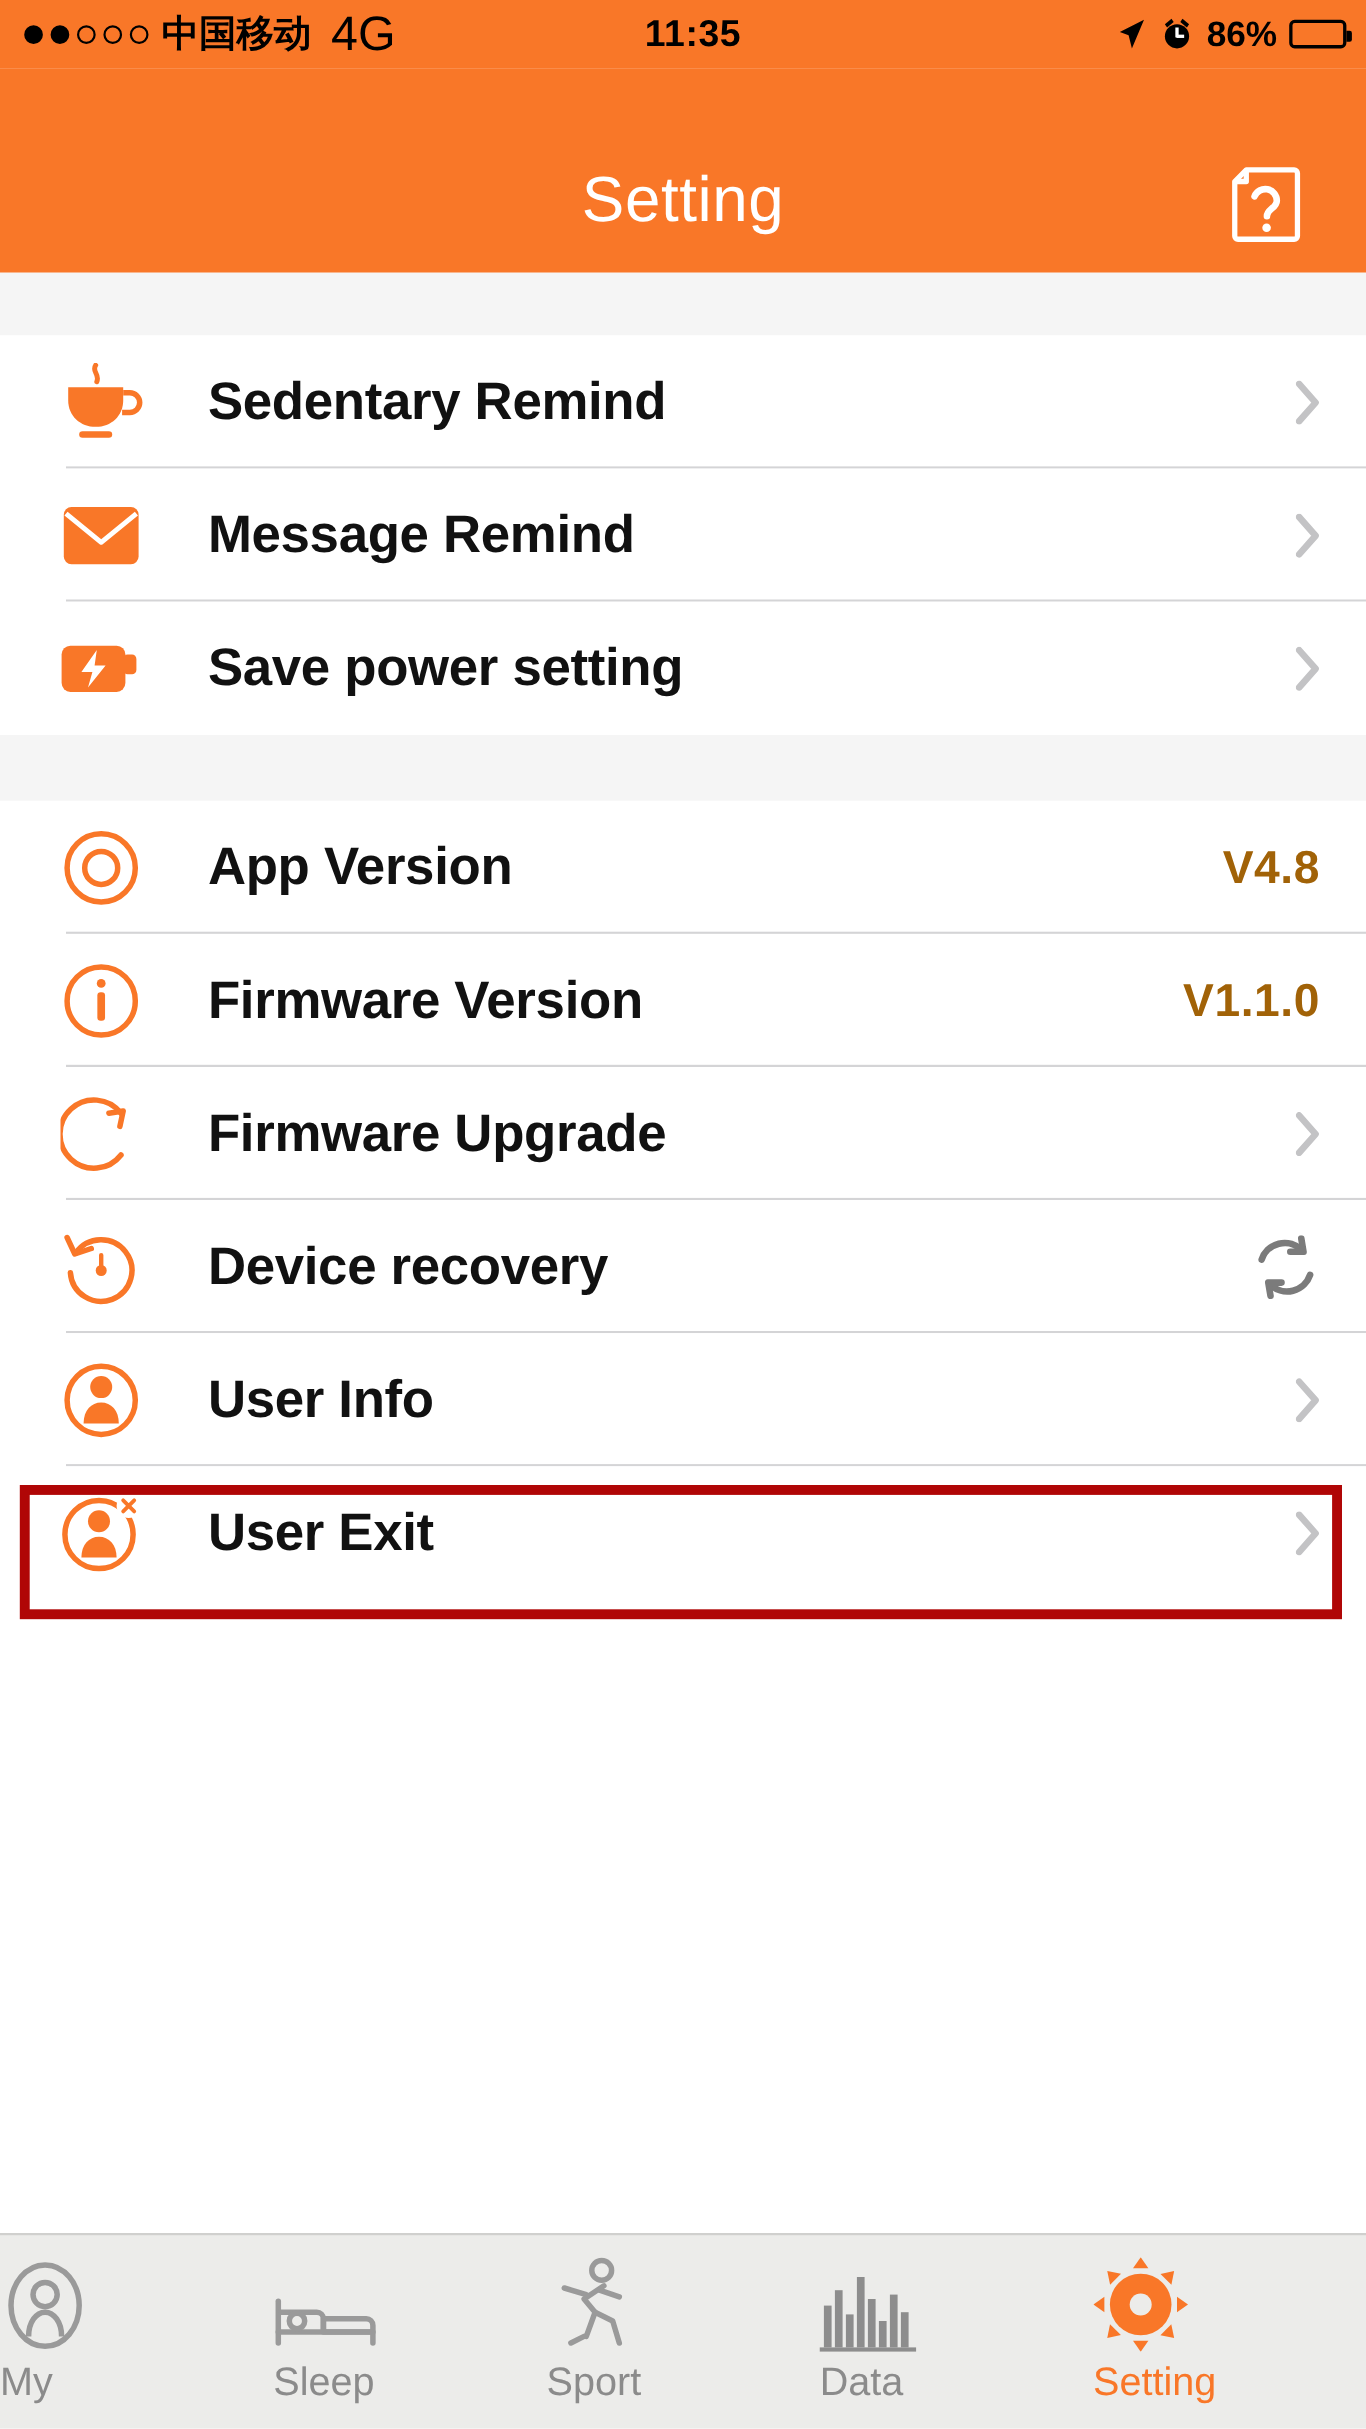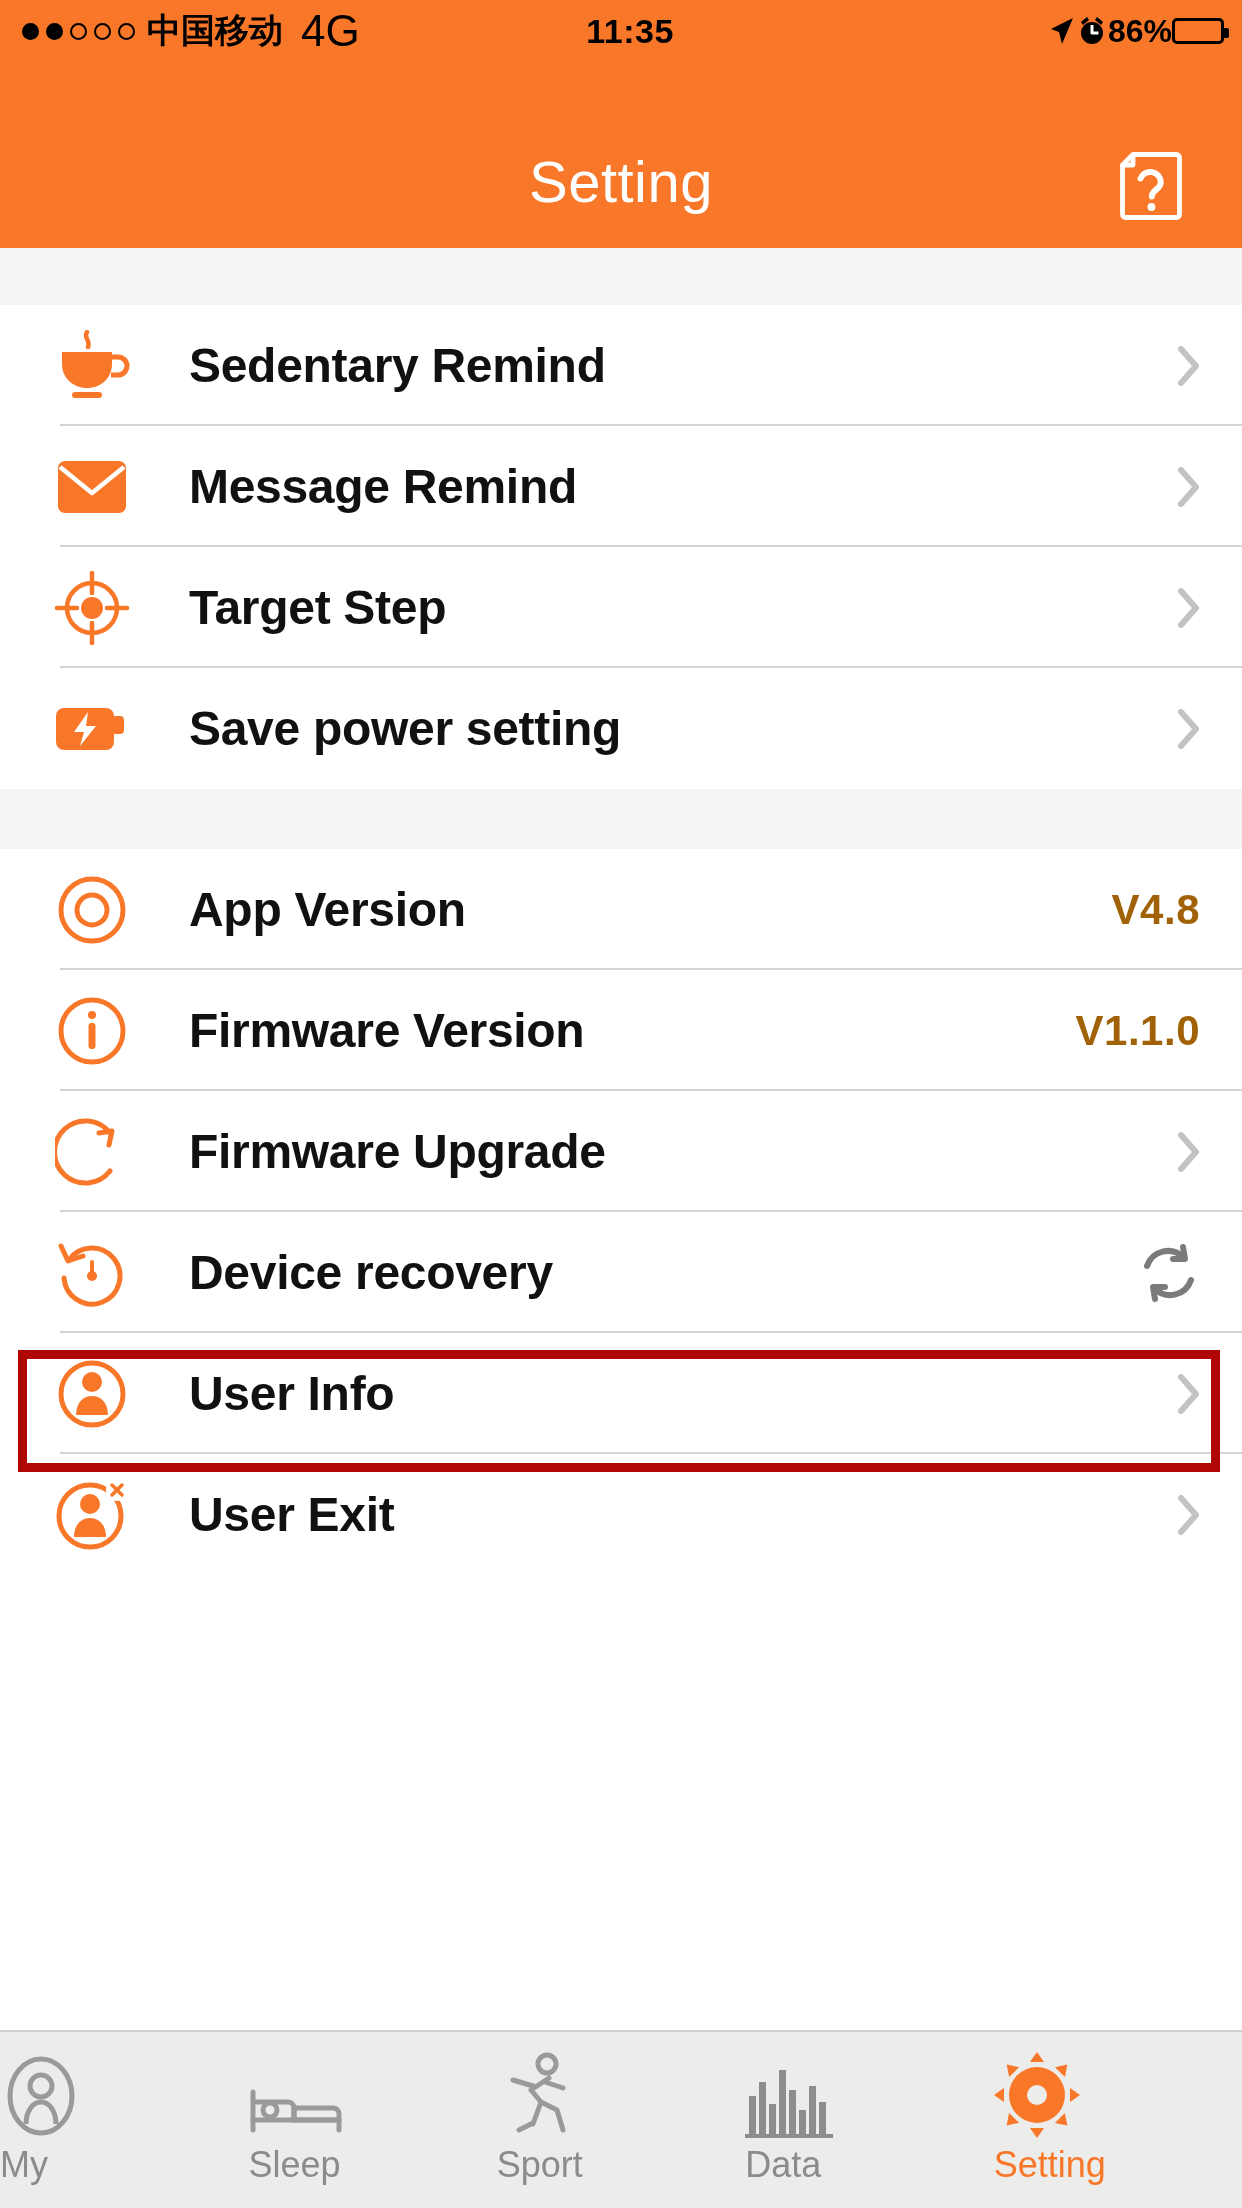--- a/index.html
+++ b/index.html
@@ -21,21 +21,21 @@
   .dots { display: flex; align-items: center; gap: 7px; margin-right: 12px; }
   .dot { width: 17px; height: 17px; border-radius: 50%; border: 2.5px solid #000; }
   .dot.filled { background: #000; }
   .carrier { font-size: 34px; font-weight: 600; letter-spacing: 0px; }
   .netw { font-size: 44px; font-weight: 500; margin-left: 18px; }
   .sb-center {
     position: absolute; left: 18px; right: 0; text-align: center;
     font-size: 34px; font-weight: bold; letter-spacing: 0.5px;
   }
   .sb-right {
-    position: absolute; right: 18px; display: flex; align-items: center; 
+    position: absolute; right: 18px; display: flex; align-items: center; gap: 11px;
   }
   .batt-pct { font-size: 32px; font-weight: 600; }
   .batt-shell {
     width: 52px; height: 26px; border: 3px solid #000; border-radius: 5px;
     position: relative; padding: 2px;
   }
   .batt-fill { height: 100%; width: 86%; background: #000; border-radius: 1px; }
   .batt-shell:after {
     content: ""; position: absolute; right: -8px; top: 7px;
     width: 5px; height: 10px; background: #000; border-radius: 0 2px 2px 0;
@@ -179,36 +179,20 @@
       </span>
       <span class="row-label">Message Remind</span>
       <span class="row-right">
         <svg class="chev" viewBox="0 0 22 40">
           <path d="M3 3 L18 20 L3 37" fill="none" stroke="#c3c3c5" stroke-width="6" stroke-linecap="round" stroke-linejoin="round"></path>
         </svg>
       </span>
       <span class="divider"></span>
     </div>
 
-    <div class="row">
-      <span class="row-icon">
-        <svg width="74" height="74" viewBox="0 0 74 74">
-          <circle cx="37" cy="37" r="25" fill="none" stroke="#F97728" stroke-width="4.5"></circle>
-          <circle cx="37" cy="37" r="11" fill="#F97728"></circle>
-          <path d="M37 2 V22 M37 52 V72 M2 37 H22 M52 37 H72" stroke="#F97728" stroke-width="4.5" stroke-linecap="round"></path>
-        </svg>
-      </span>
-      <span class="row-label">Target Step</span>
-      <span class="row-right">
-        <svg class="chev" viewBox="0 0 22 40">
-          <path d="M3 3 L18 20 L3 37" fill="none" stroke="#c3c3c5" stroke-width="6" stroke-linecap="round" stroke-linejoin="round"></path>
-        </svg>
-      </span>
-      <span class="divider"></span>
-    </div>
 
     <div class="row nodiv">
       <span class="row-icon">
         <svg width="76" height="54" viewBox="0 0 76 54">
           <rect x="2" y="6" width="58" height="42" rx="8" fill="#F97728"></rect>
           <rect x="58" y="14" width="12" height="18" rx="4" fill="#F97728"></rect>
           <path d="M34 10 L20 30 H30 L26 44 L42 24 H32 Z" fill="#fff"></path>
         </svg>
       </span>
       <span class="row-label">Save power setting</span>

